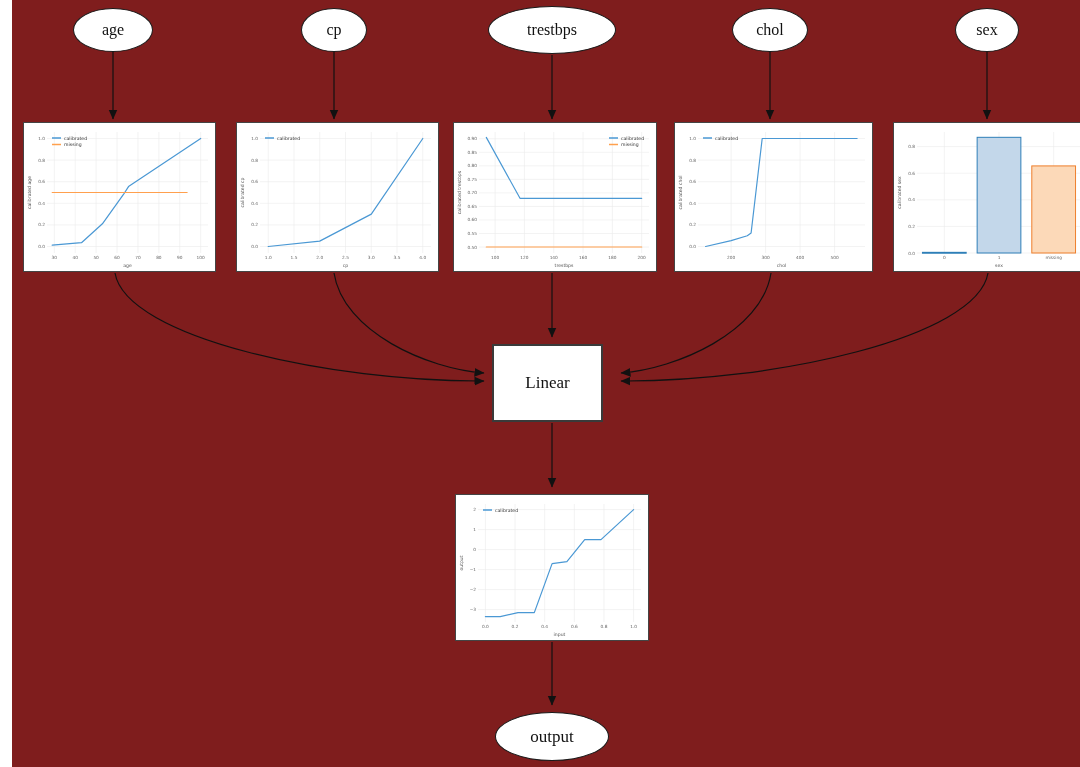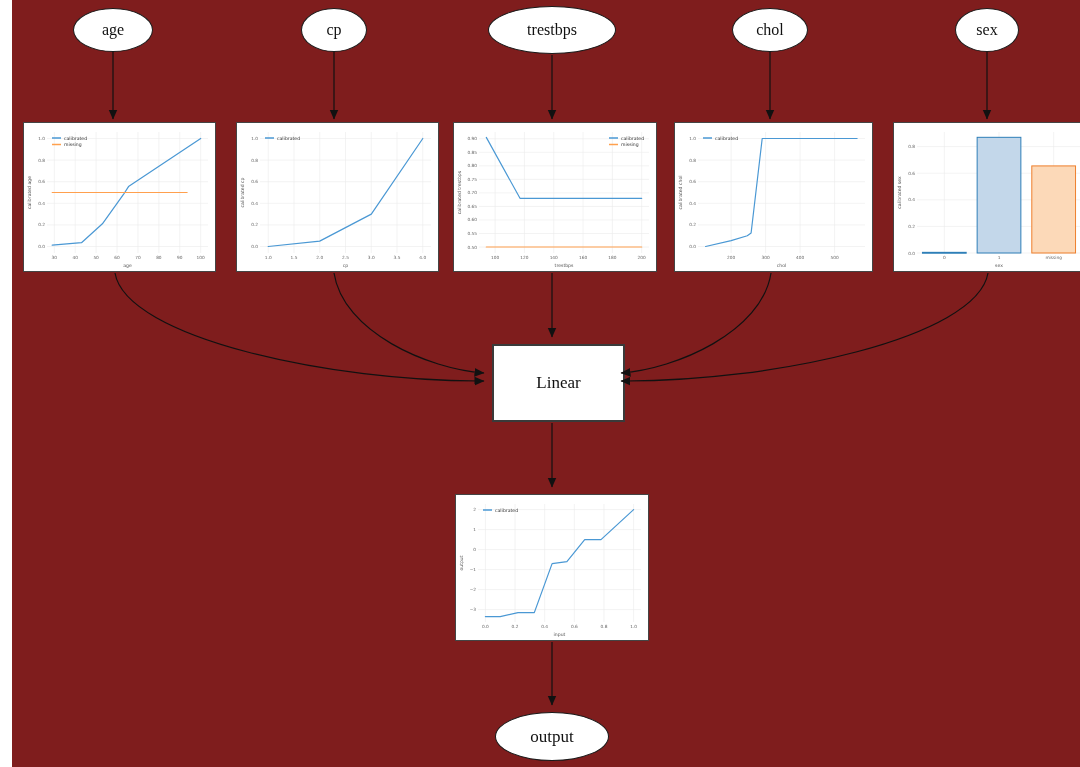--- a/index.html
+++ b/index.html
@@ -217,21 +217,21 @@
           <text x="19" y="23.126373626373635" text-anchor="end" font-size="4.3" fill="#666666">0.8</text>
           <rect x="26.466666666666658" y="127.33516483516483" width="43.73333333333334" height="0.9" fill="#c3d7ea" stroke="#2e7fb8" stroke-width="1"></rect>
           <rect x="81.13333333333333" y="12.318681318681328" width="43.73333333333334" height="115.68131868131867" fill="#c3d7ea" stroke="#2e7fb8" stroke-width="1"></rect>
           <rect x="135.8" y="40.9065934065934" width="43.73333333333334" height="87.0934065934066" fill="#fcd9b8" stroke="#ee7f2d" stroke-width="1"></rect>
           <text x="103" y="142" text-anchor="middle" font-size="4.6" fill="#555555">sex</text>
           <text text-anchor="middle" font-size="4.6" fill="#555555" transform="translate(4.8 67.5) rotate(-90)">calibrated sex</text>
         </svg>
       </div>
   </div>
 
-  <div class="box-node" style="left:480px;top:344px;width:133px;height:78px;">
+  <div class="box-node" style="left:480px;top:344px;width:111px;height:78px;">
     <span>Linear</span>
   </div>
 
   <div class="chart-node" style="left:443px;top:494px;width:194px;height:147px;">
     <div class="chart-host">
         <svg width="188" height="141">
           <rect x="0" y="0" width="188" height="141" fill="#ffffff"></rect>
           <line x1="27.40909090909091" y1="7" x2="27.40909090909091" y2="125" stroke="#ebebeb" stroke-width="0.6"></line>
           <text x="27.40909090909091" y="130.5" text-anchor="middle" font-size="4.3" fill="#666666">0.0</text>
           <line x1="57.04545454545455" y1="7" x2="57.04545454545455" y2="125" stroke="#ebebeb" stroke-width="0.6"></line>

